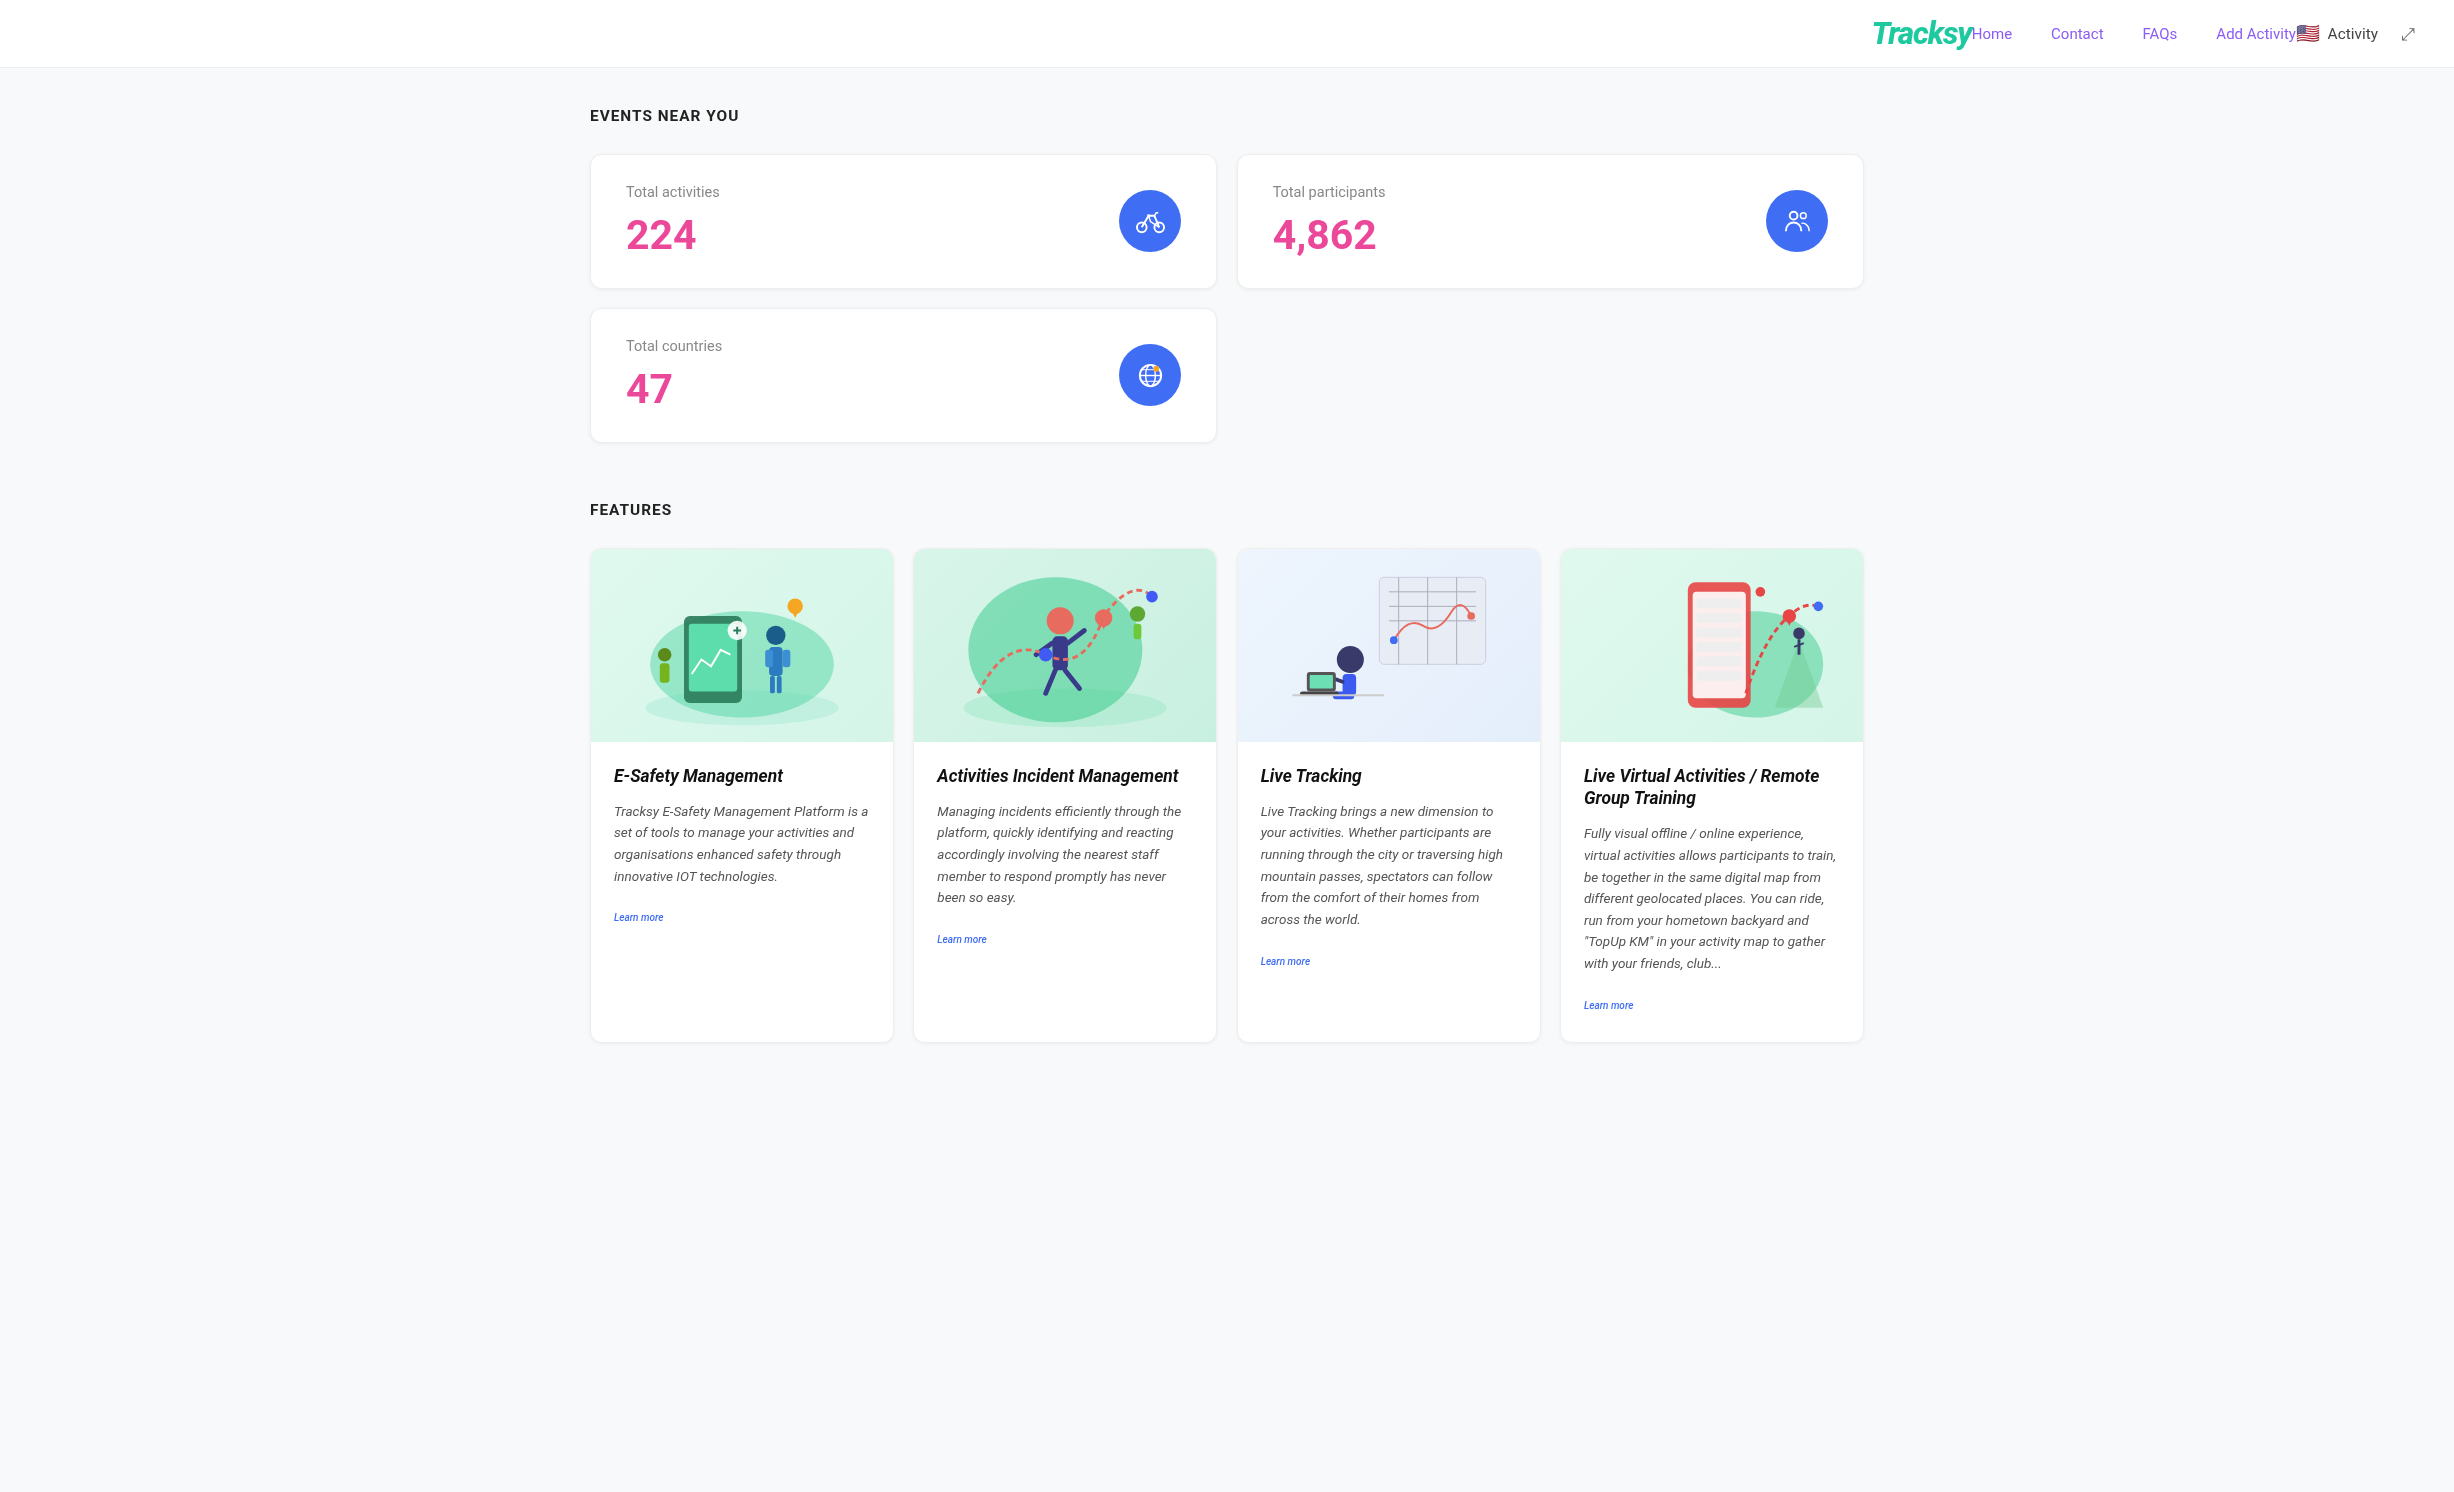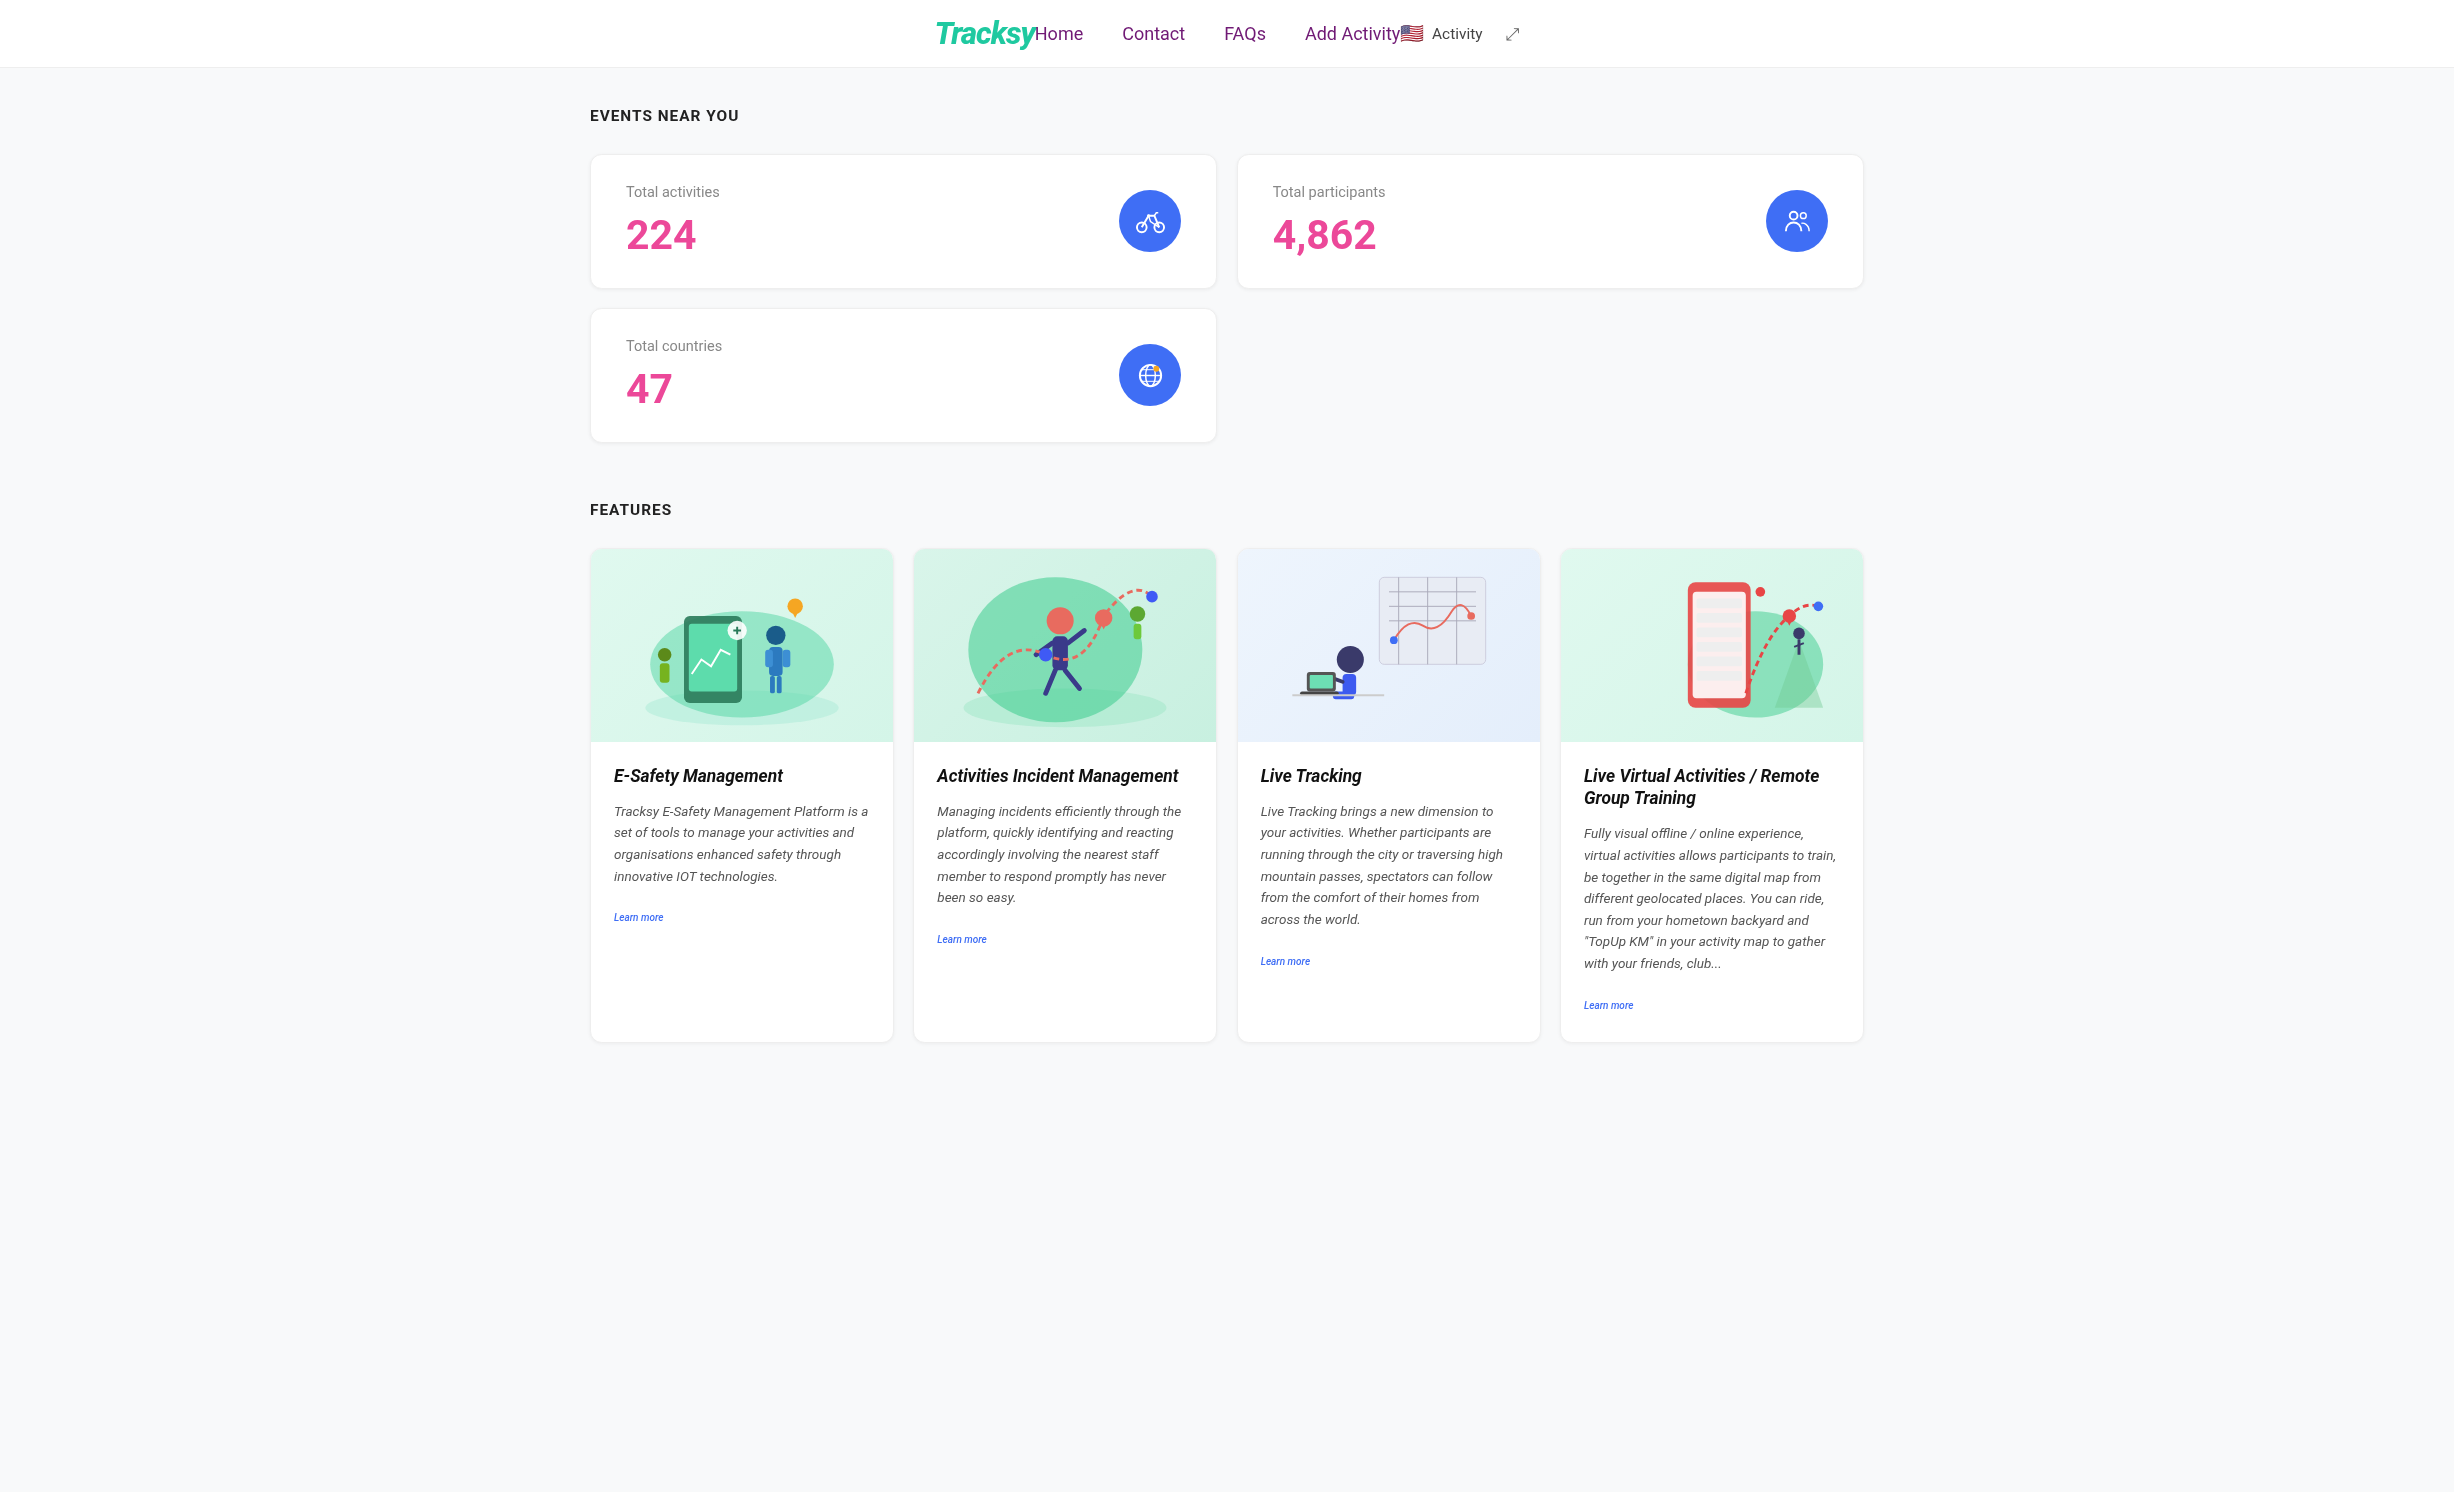--- a/index.html
+++ b/index.html
@@ -3,42 +3,42 @@
   <meta charset="utf-8">
   <style>
     * { box-sizing: border-box; margin: 0; padding: 0; }
     body { font-family: -apple-system, BlinkMacSystemFont, 'Segoe UI', Roboto, sans-serif; background: #f8f9fa; color: #333; }
 
     
     nav {
       background: #fff;
       display: flex;
       align-items: center;
-      justify-content: center;
+      justify-content: flex-end;
       padding: 0 39px;
       height: 68px;
       border-bottom: 1px solid #eee;
     }
     .logo {
       font-size: 31px;
       font-weight: 800;
       font-style: italic;
       color: #1fc9a0;
       letter-spacing: -1px;
     }
     .nav-links {
       display: flex;
       align-items: center;
       gap: 39px;
       list-style: none;
     }
     .nav-links li a {
       text-decoration: none;
-      color: #701a75;
-      font-size: 18px;
+      color: #8b5cf6;
+      font-size: 15px;
     }
     .nav-lang {
       display: flex;
       align-items: center;
       gap: 7.7px;
       font-size: 15.4px;
       color: #444;
     }
     .flag { font-size: 19.3px; }
     .fullscreen-icon {

